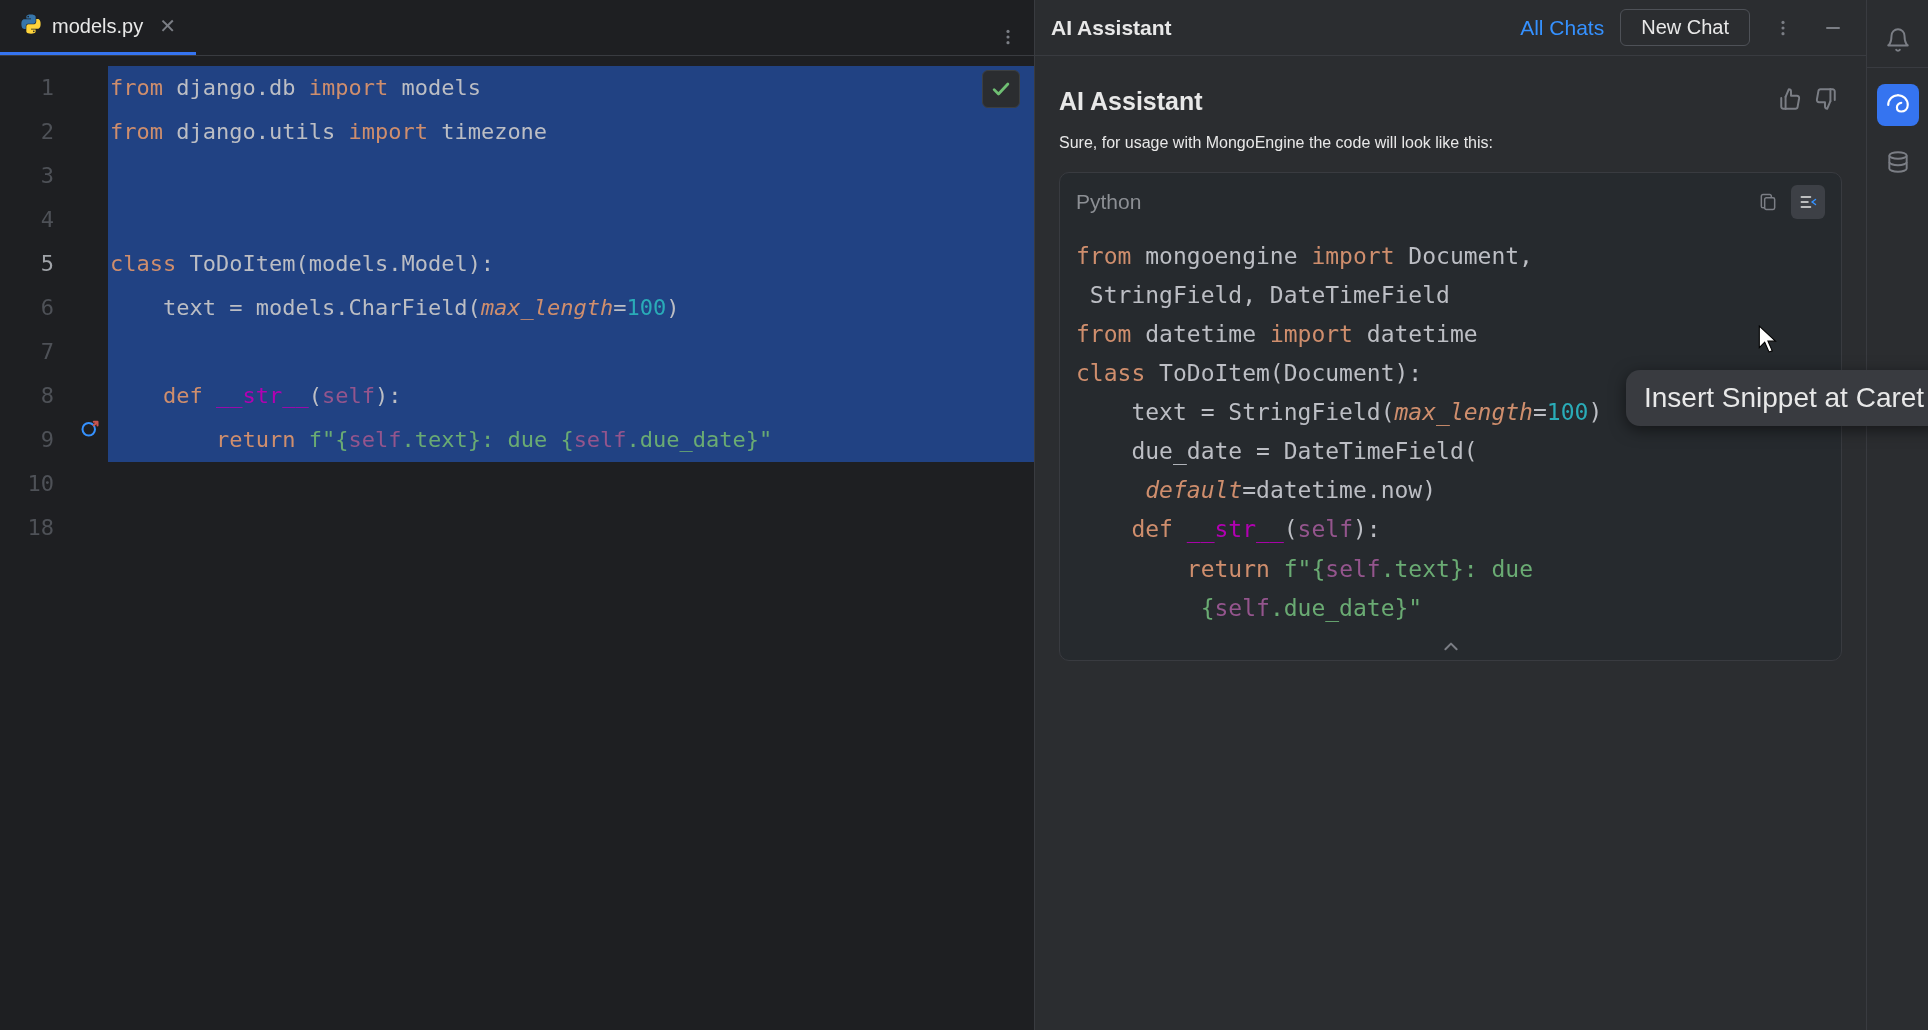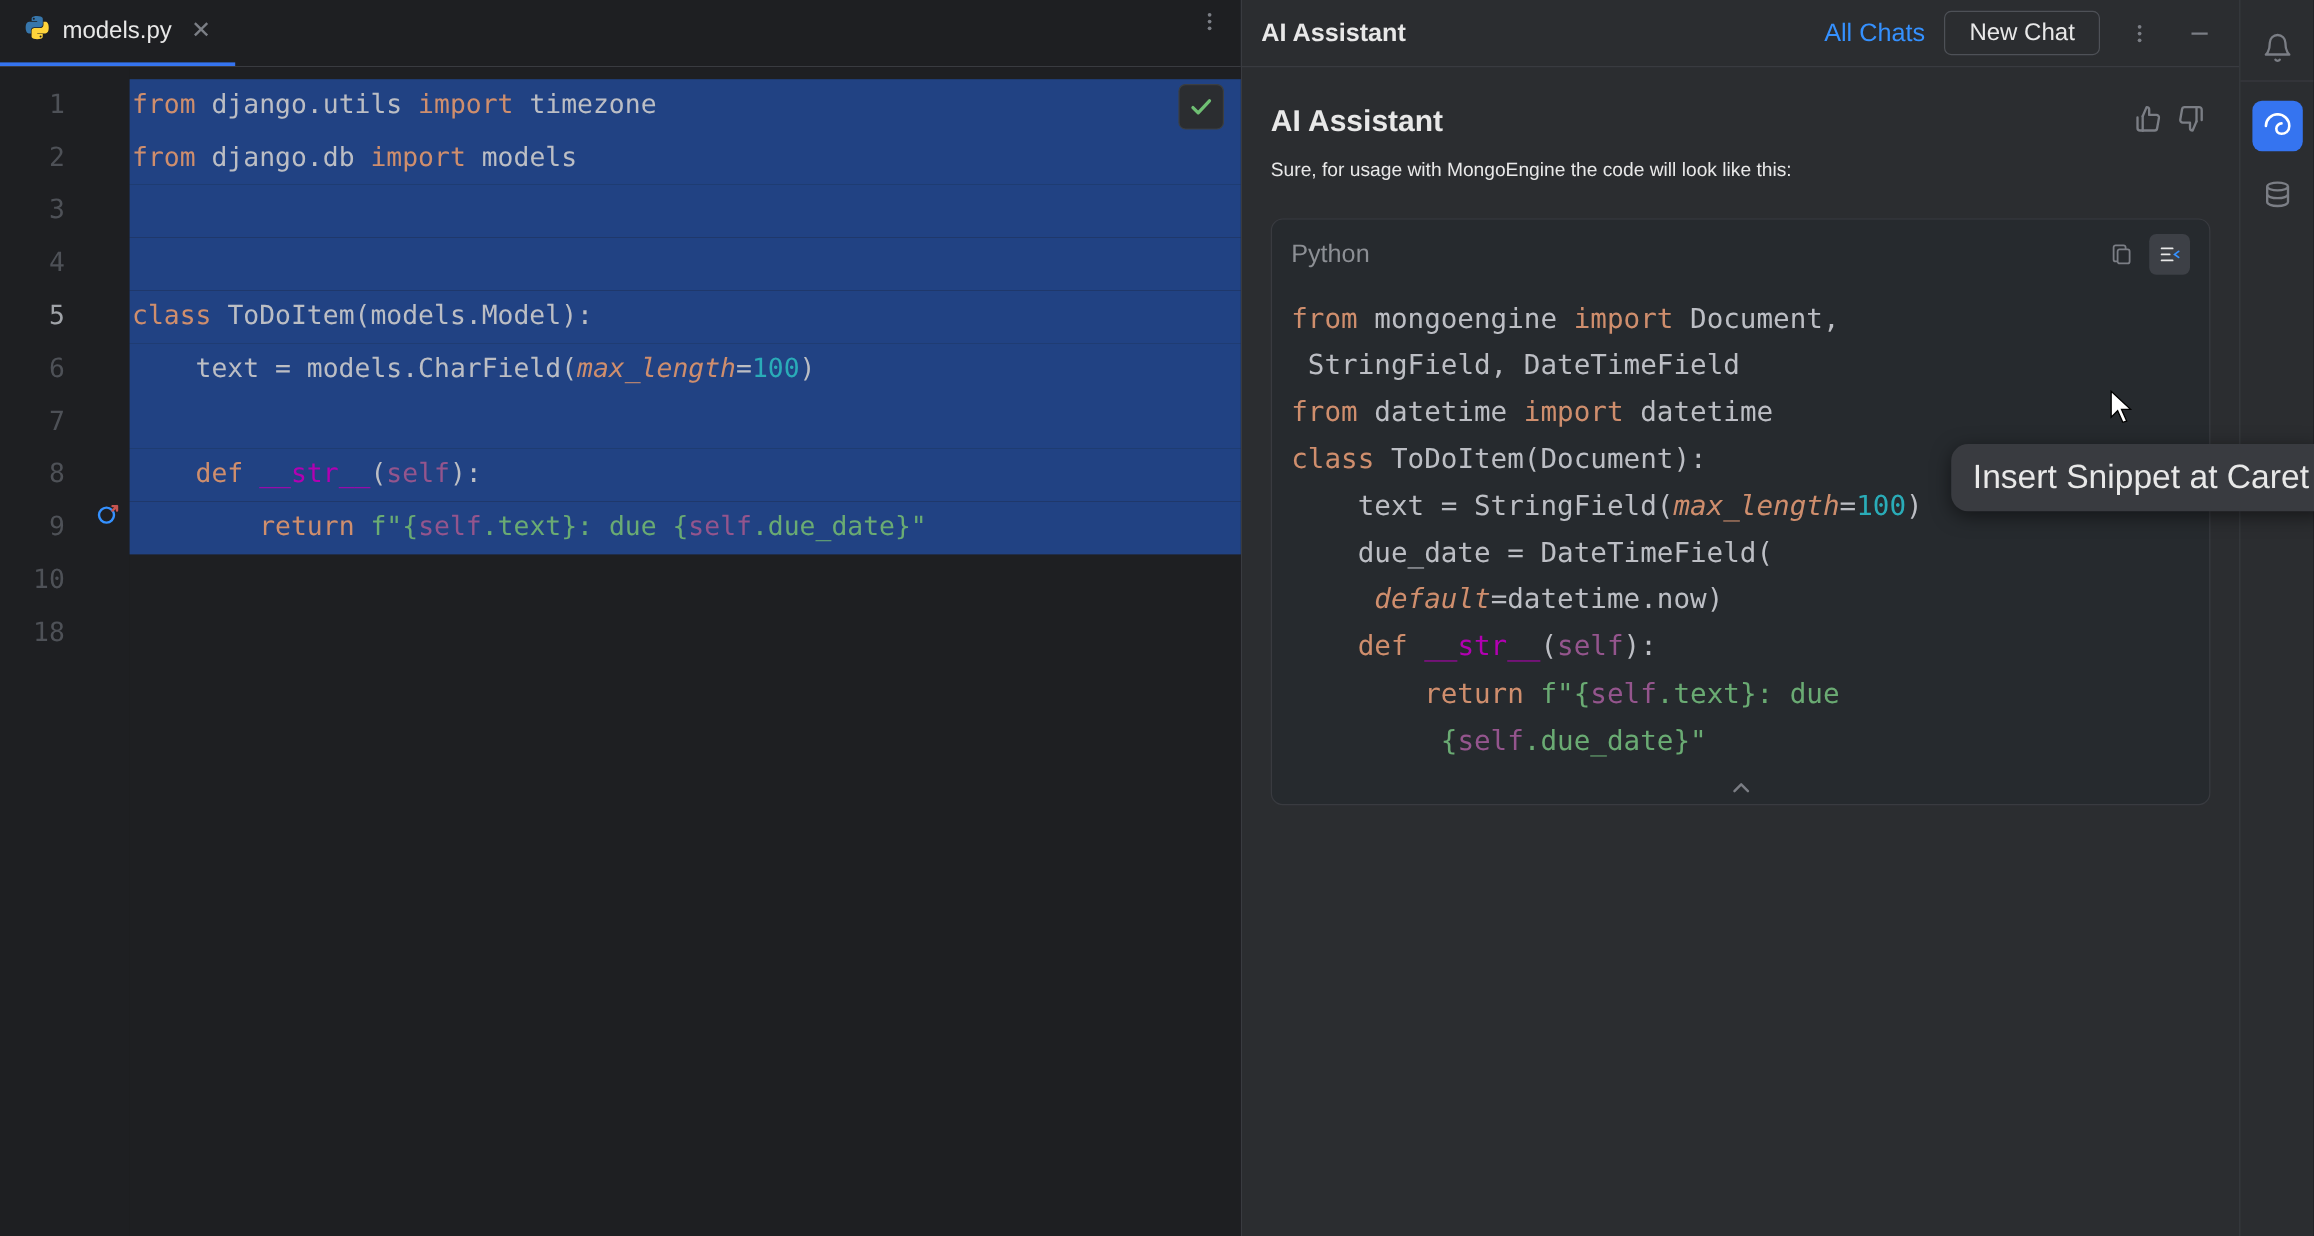--- a/index.html
+++ b/index.html
@@ -30,21 +30,21 @@
     background: var(--bg-main); color: var(--text-default);
     font-family: -apple-system, BlinkMacSystemFont, "Segoe UI", sans-serif;
     overflow: hidden;
     font-size: 18px;
   }
   .root { display: flex; height: 100%; }
 
   
   .editor-col { flex: 1 1 auto; display: flex; flex-direction: column; min-width: 0; }
   .tabbar {
-    height: 56px; display: flex; align-items: flex-start;
+    height: 56px; display: flex; align-items: flex-end;
     background: var(--bg-main); border-bottom: 1px solid var(--border);
     padding: 0 8px 0 0;
   }
   .tab {
     display: flex; align-items: center; gap: 10px;
     padding: 0 20px; height: 100%;
     border-bottom: 3px solid var(--accent-tab);
     color: var(--text-bright);
     font-size: 20px;
   }
@@ -126,21 +126,21 @@
   .ai-msg-head .sp { flex: 1; }
   .ai-msg-head .tb {
     color: var(--text-dim); cursor: pointer; padding: 4px;
   }
   .ai-msg-text {
     color: var(--text-bright); font-size: 16px; line-height: 1.55;
     margin-top: 10px;
   }
 
   .code-block {
-    margin-top: 26px; background: var(--bg-code-block);
+    margin-top: 16px; background: var(--bg-code-block);
     border: 1px solid #393b40; border-radius: 10px;
     display: flex; flex-direction: column; overflow: hidden;
   }
   .code-block-head {
     display: flex; align-items: center; padding: 12px 16px;
     color: #8c8f94; font-size: 21px;
   }
   .code-block-head .sp { flex: 1; }
   .code-block-head .ib {
     width: 34px; height: 34px; display: flex; align-items: center; justify-content: center;
@@ -243,22 +243,22 @@
             </svg></div>
           <div class="ln"></div>
           <div class="ln"></div>
         </div>
       <div class="code" id="code">
         <div class="editor-topright">
           <svg width="20" height="20" viewBox="0 0 16 16" fill="none" stroke="currentColor" stroke-width="2.2" stroke-linecap="round" stroke-linejoin="round">
               <polyline points="2.5 8.5 6 12 13.5 4"></polyline>
             </svg>
         </div>
-      <div class="line sel"><span class="tok-kw">from</span><span class="tok-id"> django.utils </span><span class="tok-kw">import</span><span class="tok-id"> timezone</span></div>
-          <div class="line sel"><span class="tok-kw">from</span><span class="tok-id"> django.db </span><span class="tok-kw">import</span><span class="tok-id"> models</span></div>
+      <div class="line sel"><span class="tok-kw">from</span><span class="tok-id"> django.db </span><span class="tok-kw">import</span><span class="tok-id"> models</span></div>
+          <div class="line sel"><span class="tok-kw">from</span><span class="tok-id"> django.utils </span><span class="tok-kw">import</span><span class="tok-id"> timezone</span></div>
           <div class="line sel"><span class="tok-id"></span></div>
           <div class="line sel"><span class="tok-id"></span></div>
           <div class="line sel"><span class="tok-kw">class</span><span class="tok-id"> ToDoItem(models.Model):</span></div>
           <div class="line sel"><span class="tok-id">    text = models.CharField(</span><span class="tok-param">max_length</span><span class="tok-id">=</span><span class="tok-num">100</span><span class="tok-id">)</span></div>
           <div class="line sel"><span class="tok-id"></span></div>
           <div class="line sel"><span class="tok-id">    </span><span class="tok-kw">def</span><span class="tok-id"> </span><span class="tok-dunder">__str__</span><span class="tok-id">(</span><span class="tok-self">self</span><span class="tok-id">):</span></div>
           <div class="line sel"><span class="tok-id">        </span><span class="tok-kw">return</span><span class="tok-id"> </span><span class="tok-str">f"{</span><span class="tok-self">self</span><span class="tok-str">.text}: due {</span><span class="tok-self">self</span><span class="tok-str">.due_date}"</span></div>
           <div class="line"><span class="tok-id"></span></div>
         </div>
     </div>

